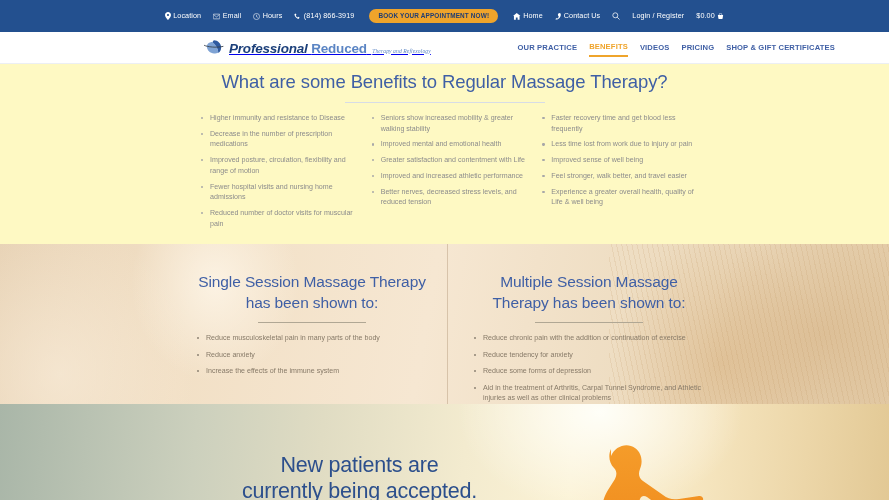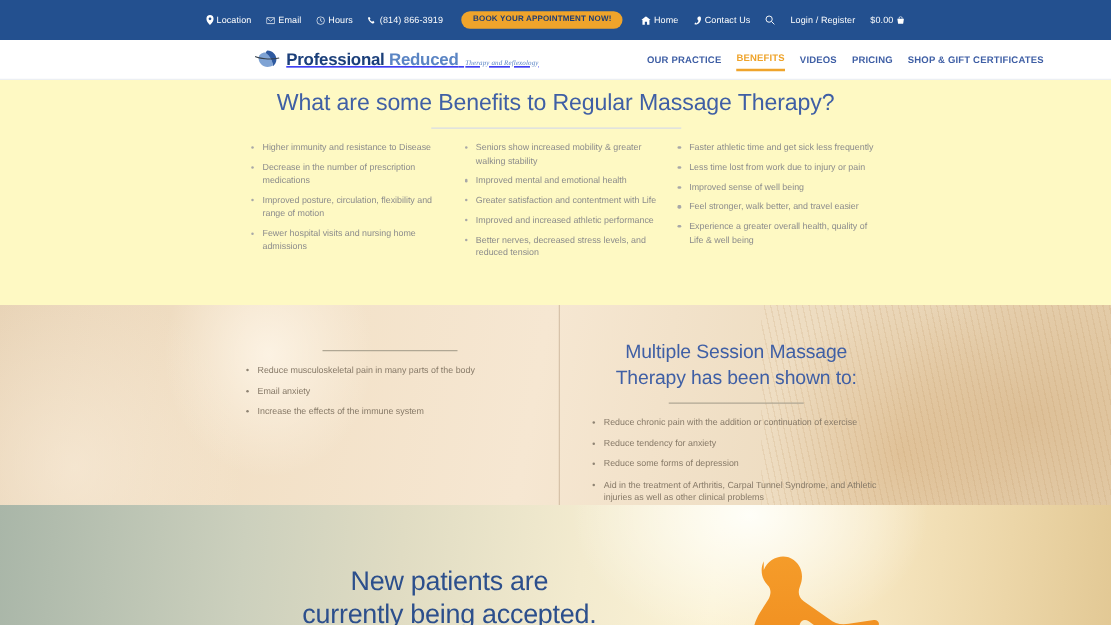--- a/index.html
+++ b/index.html
@@ -56,21 +56,21 @@
     padding: 0 0 0 0;
     position: relative;
   }
   .logo-wrap {
     display: flex; align-items: center; gap: 4px;
     margin-left: 203px;
   }
   .logo-mark { width: 22px; height: 22px; position: relative; flex: none; }
   .logo-text { line-height: 1; }
   .logo-title { font-size: 13.5px; font-weight: bold; letter-spacing: -.2px; }
-  .logo-title .t1 { color: #1b3f7a; }
+  .logo-title .t1 { color: #1b3f7a; font-style: italic; }
   .logo-title .t2 { color: #5b85c4; }
   .logo-sub {
     font-family: "Liberation Serif", serif;
     font-style: italic;
     font-size: 5.6px;
     color: #5b85c4;
     letter-spacing: .1px;
     margin-top: 1.5px;
     padding-left: 1px;
   }
@@ -341,50 +341,52 @@
     <h1 class="sec-title">What are some Benefits to Regular Massage Therapy?</h1>
     <div class="title-rule"></div>
 
     <div class="cols">
       <div class="col">
         <ul class="b">
           <li>Higher immunity and resistance to Disease</li>
           <li>Decrease in the number of prescription medications</li>
           <li>Improved posture, circulation, flexibility and range of motion</li>
           <li>Fewer hospital visits and nursing home admissions</li>
+          <li>Reduced number of doctor visits for muscular pain</li>
         </ul>
       </div>
       <div class="col">
         <ul class="b">
           <li>Seniors show increased mobility &amp; greater walking stability</li>
           <li>Improved mental and emotional health</li>
           <li>Greater satisfaction and contentment with Life</li>
           <li>Improved and increased athletic performance</li>
           <li>Better nerves, decreased stress levels, and reduced tension</li>
         </ul>
       </div>
       <div class="col">
         <ul class="b">
-          <li>Faster athletic time and get sick less frequently</li>
+          <li>Faster recovery time and get blood less frequently</li>
           <li>Less time lost from work due to injury or pain</li>
           <li>Improved sense of well being</li>
           <li>Feel stronger, walk better, and travel easier</li>
           <li>Experience a greater overall health, quality of Life &amp; well being</li>
         </ul>
       </div>
     </div>
   </section>
 
   <section class="sec-sessions">
     <div class="sess-inner">
       <div class="sess-col left">
+        <h2 class="sess-h">Single Session Massage Therapy has been shown to:</h2>
         <div class="sess-rule"></div>
         <ul class="sb">
           <li>Reduce musculoskeletal pain in many parts of the body</li>
-          <li>Email anxiety</li>
+          <li>Reduce anxiety</li>
           <li>Increase the effects of the immune system</li>
         </ul>
       </div>
       <div class="sess-col right">
         <h2 class="sess-h">Multiple Session Massage Therapy has been shown to:</h2>
         <div class="sess-rule"></div>
         <ul class="sb">
           <li>Reduce chronic pain with the addition or continuation of exercise</li>
           <li>Reduce tendency for anxiety</li>
           <li>Reduce some forms of depression</li>

